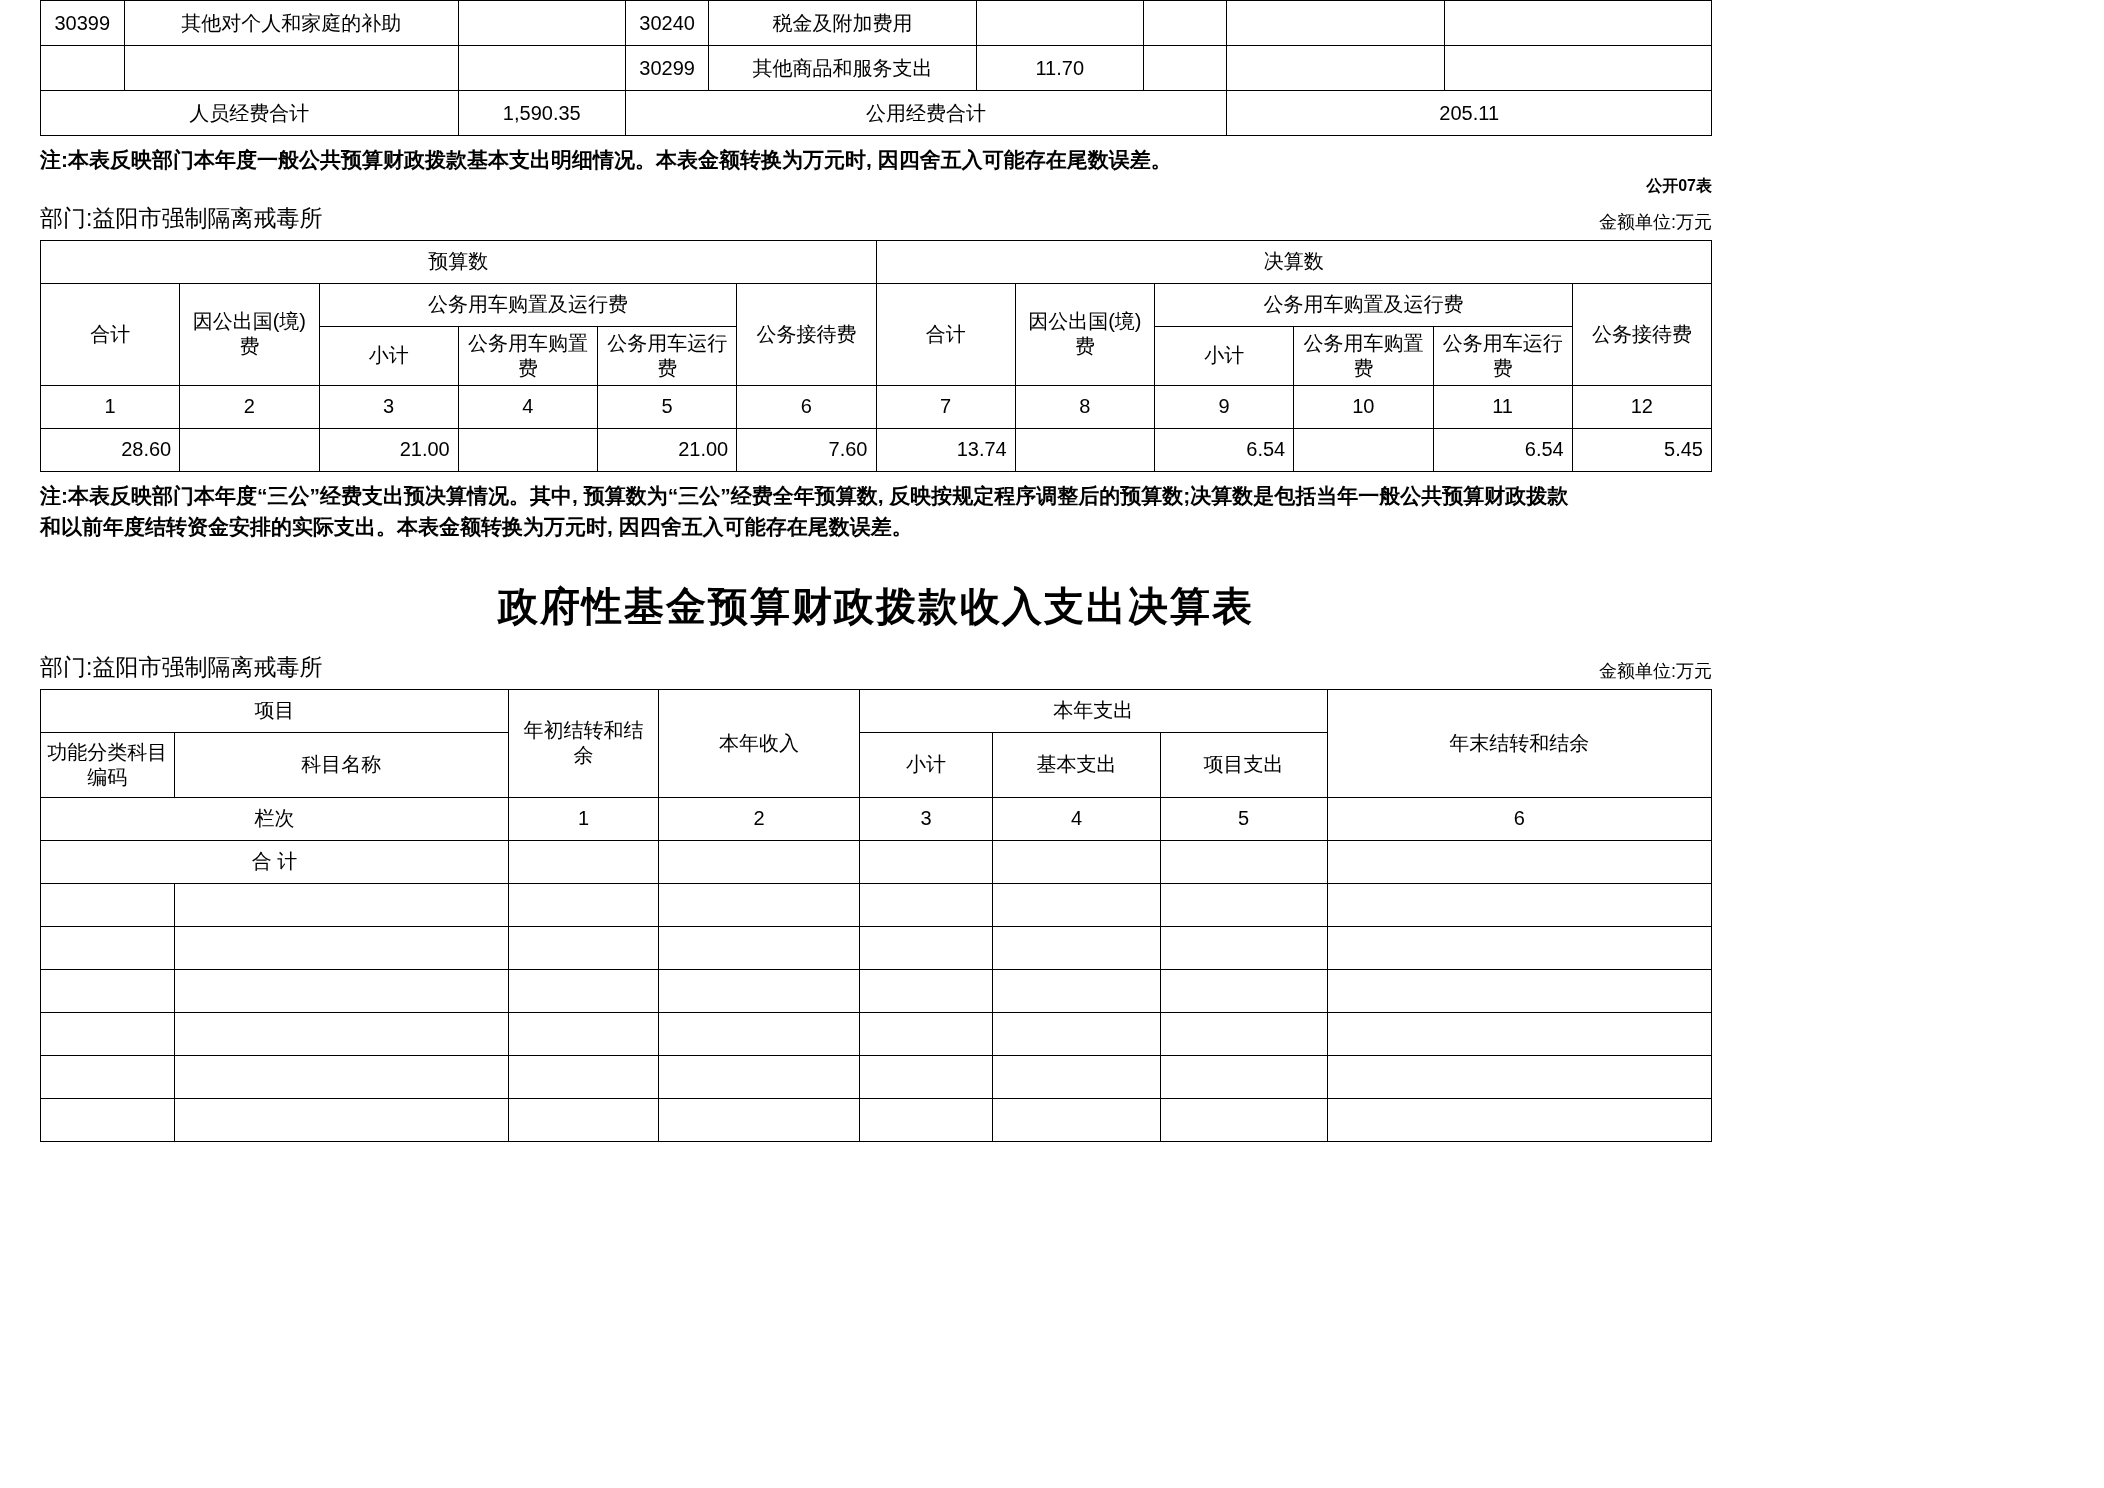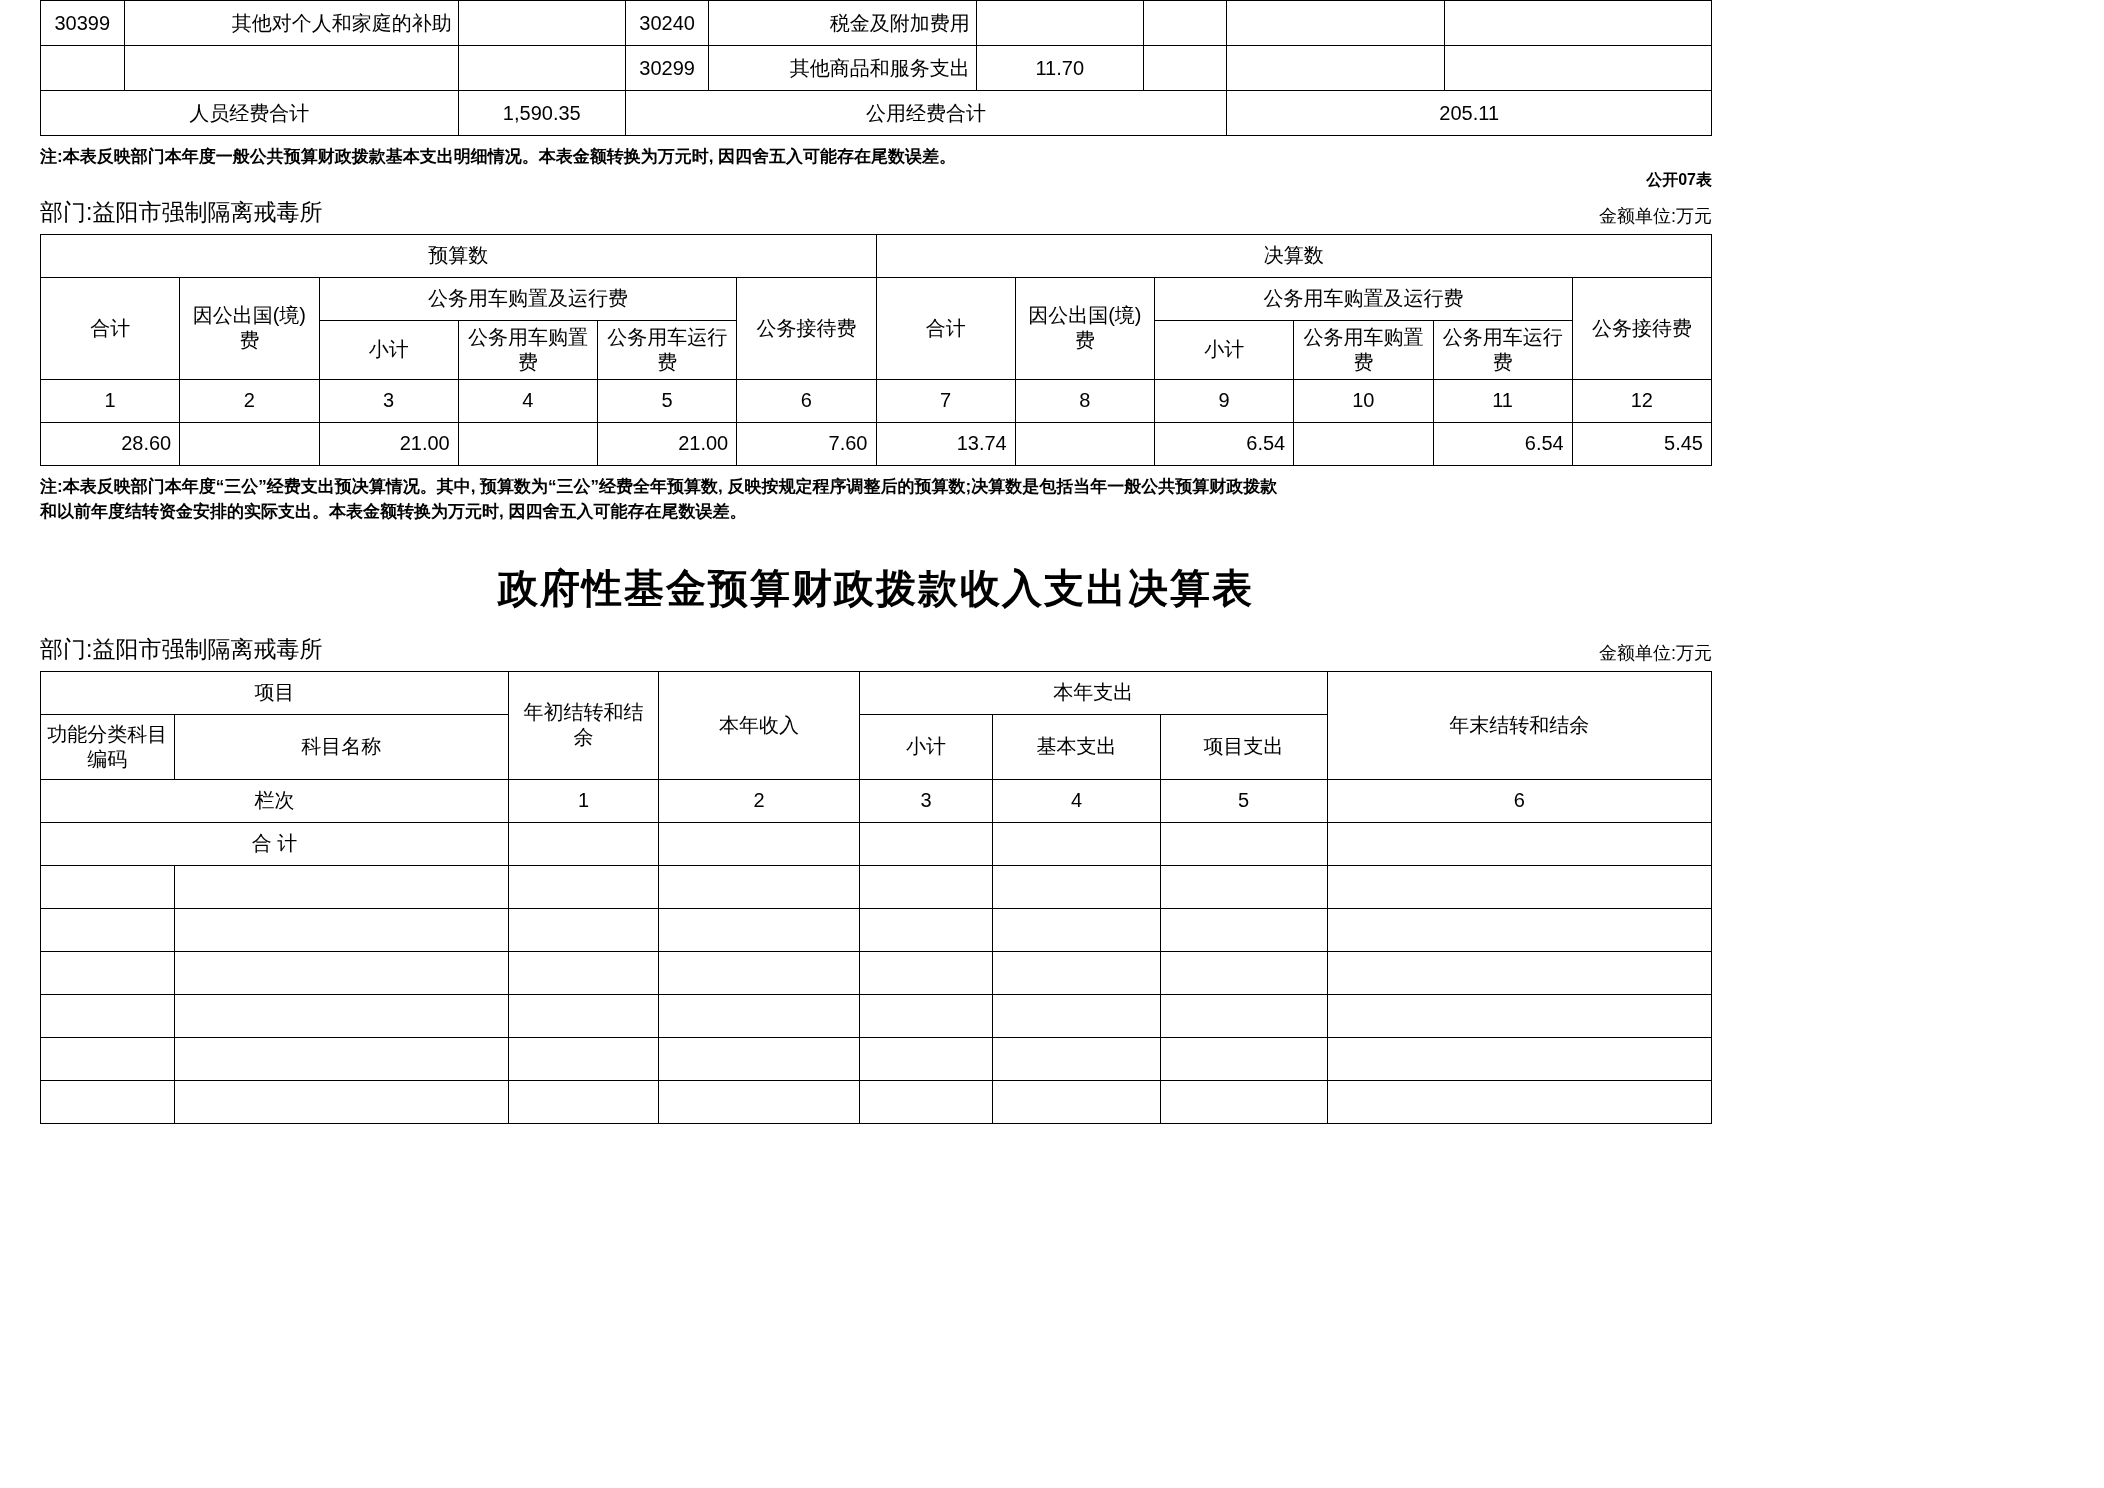--- a/index.html
+++ b/index.html
@@ -31,29 +31,29 @@
   table.grid td, table.grid th {
     border: 1.5px solid #000;
     font-weight: normal;
     font-size: 20px;
     padding: 4px 6px;
     vertical-align: middle;
     line-height: 1.25;
   }
   .c { text-align: center; }
   .r { text-align: center; }
-  .l { text-align: right; }
+  .l { text-align: center; }
   .b { font-weight: bold; }
 
   
   .top-table td {
     height: 36px;
   }
   .note {
-    font-size: 17px;
+    font-size: 21px;
     margin: 8px 0 0 0;
     line-height: 1.5;
     font-weight: bold;
   }
 
   h1.doc-title {
     text-align: center;
     font-size: 40px;
     font-weight: bold;
     margin: 36px 0 18px 0;

